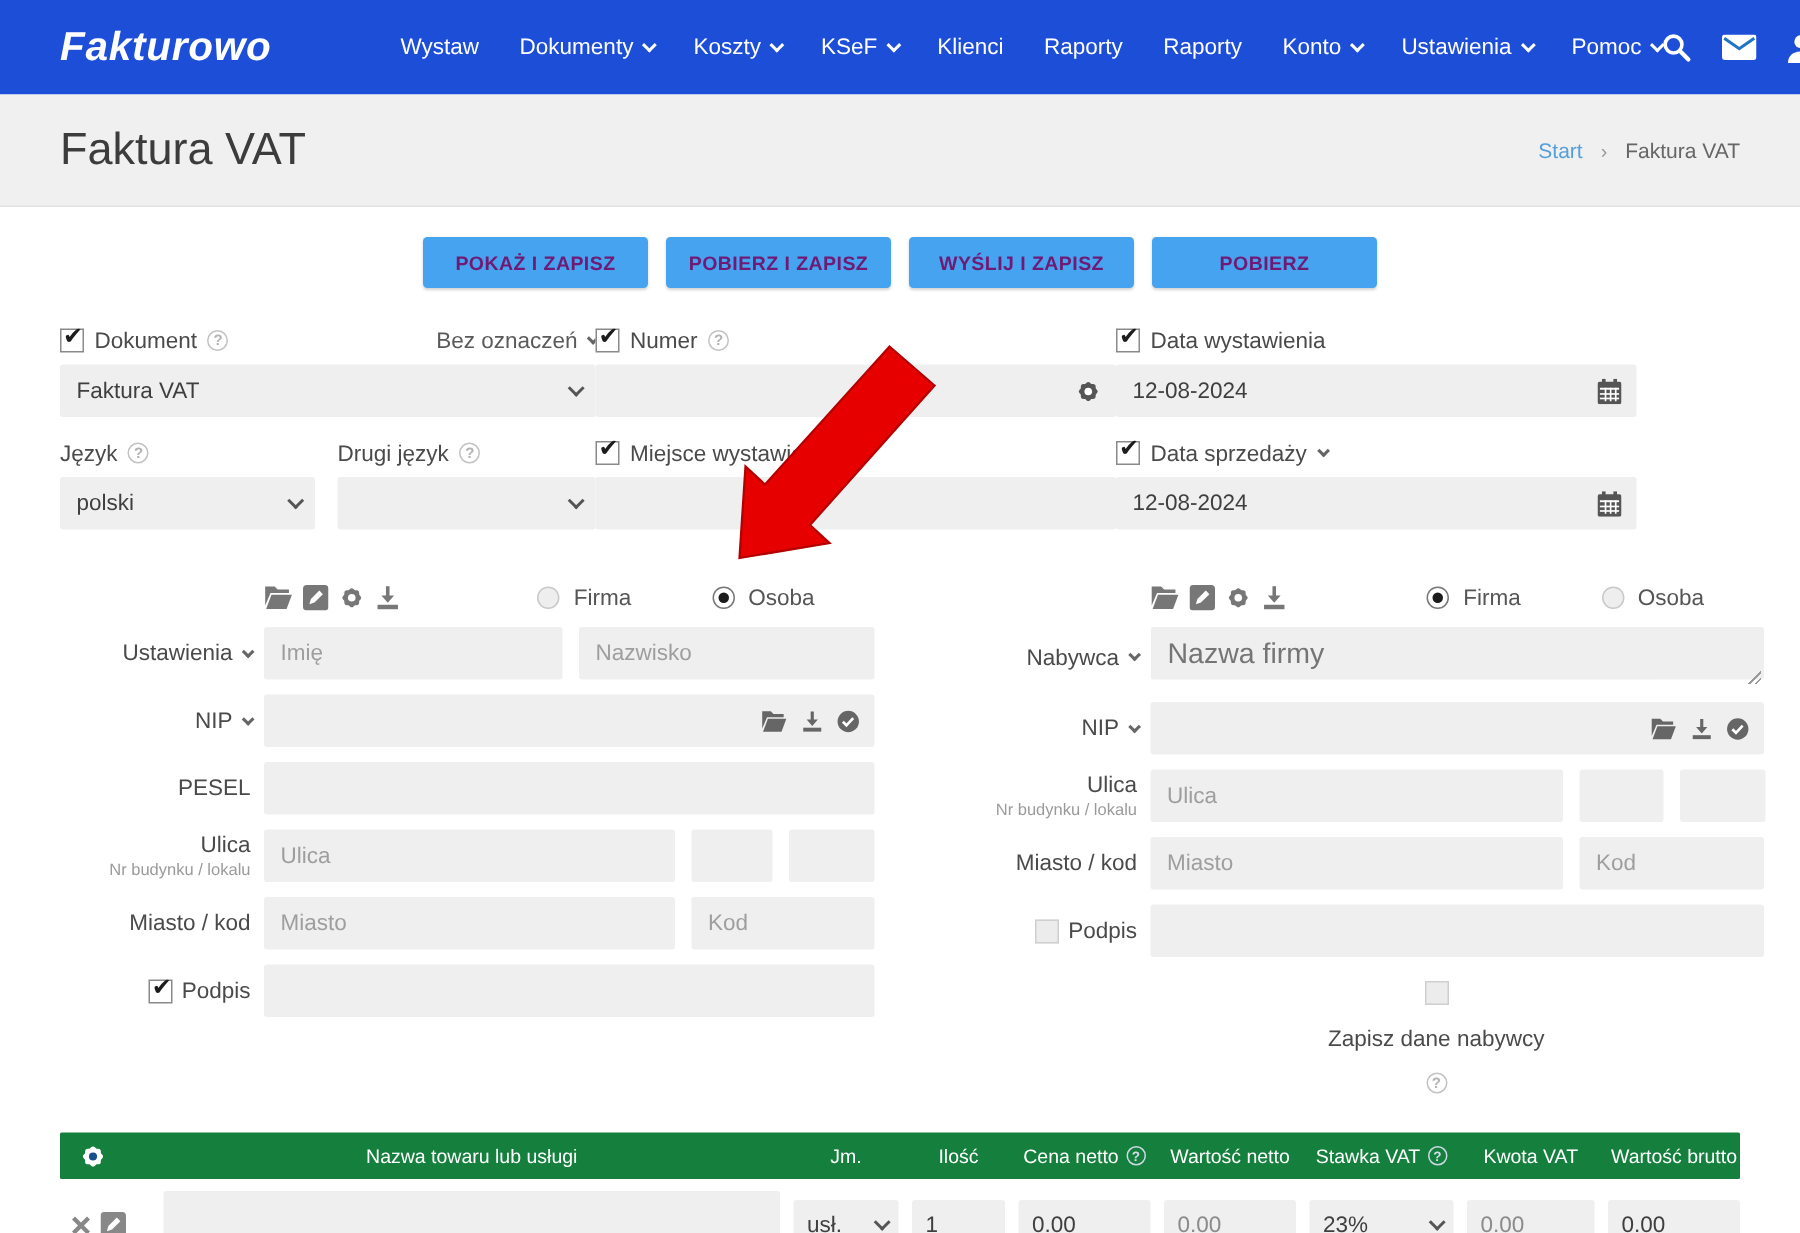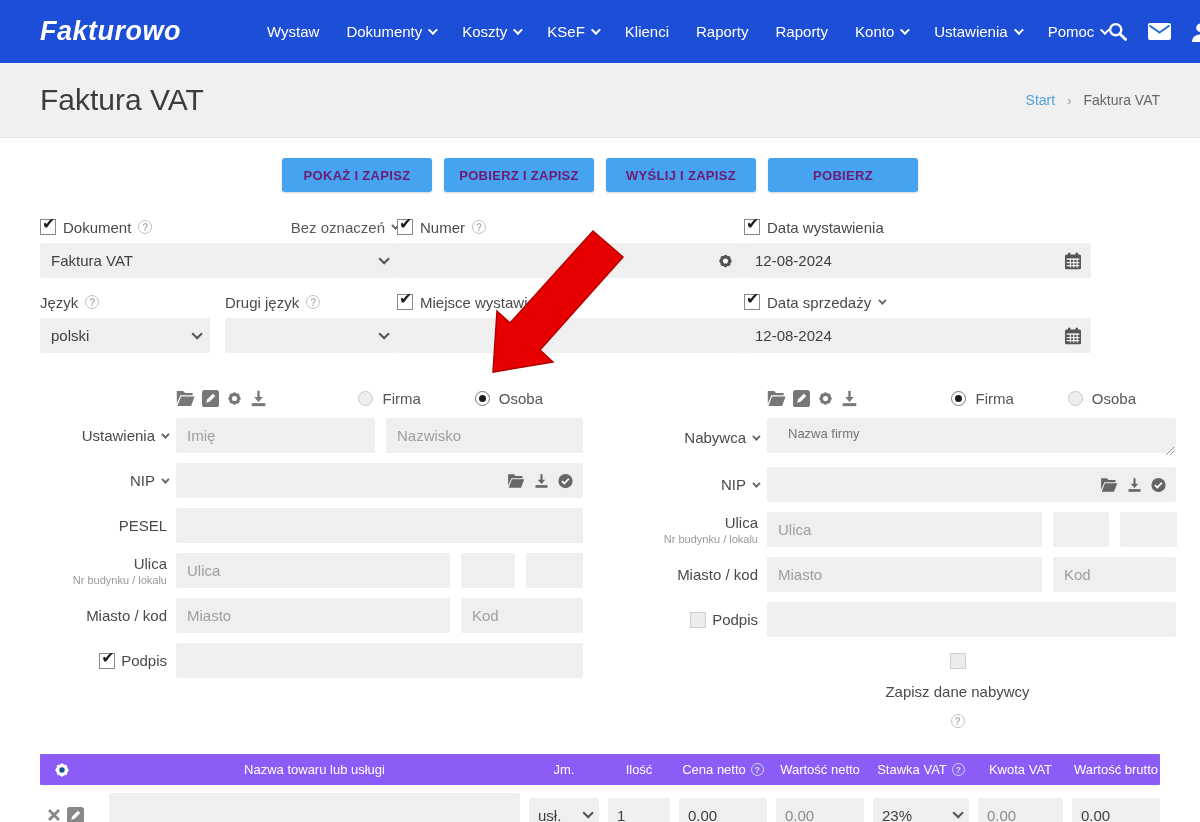--- a/index.html
+++ b/index.html
@@ -100,40 +100,40 @@
   .pfields { flex: 1; display: flex; gap: 11px; align-items: center; }
   .tools-row { display: flex; align-items: center; height: 24px; margin-bottom: 8px; }
   .tool-icons { display: flex; gap: 7px; align-items: center; }
   .tool-icons svg { cursor: pointer; display: block; }
   .radios { display: flex; align-items: center; gap: 9px; }
   .radios .rlabel { font-size: 15px; color: #555; }
   .nip-icons { position: absolute; right: 10px; top: 50%; transform: translateY(-50%); display: flex; gap: 9px; align-items: center; }
   .nip-icons svg { cursor: pointer; display: block; }
   .ta {
     background: #efefef; border: none; border-radius: 2px; width: 100%; height: 35px;
-    font-family: "Liberation Sans", sans-serif; font-size: 13px; color: #8b5cf6; padding: 8px 21px;
+    font-family: "Liberation Sans", sans-serif; font-size: 19px; color: #8b5cf6; padding: 8px 11px;
     resize: none; position: relative;
   }
   .ta-wrap { position: relative; width: 100%; }
   .rz {
     position: absolute; right: 2px; bottom: 2px; width: 10px; height: 10px;
     background: repeating-linear-gradient(135deg, transparent 0 2px, #9a9a9a 2px 3px);
     clip-path: polygon(100% 0, 0 100%, 100% 100%);
     pointer-events: none;
   }
   .savebuyer { display: flex; align-items: center; gap: 14px; margin-top: 16px; padding-left: 108px; font-size: 15px; color: #4a4a4a; flex-direction: column; }
 
   
   .items { margin: 26px 40px 0; }
   .trow { display: flex; gap: 9px; align-items: center; }
   .c-tools { width: 60px; flex: none; display: flex; align-items: center; gap: 5px; }
   .c-name { flex: 1; } .c-jm { width: 70px; flex: none; } .c-qty { width: 62px; flex: none; }
   .c-cena { width: 88px; flex: none; } .c-wnet { width: 88px; flex: none; }
   .c-vat { width: 96px; flex: none; } .c-kvat { width: 85px; flex: none; } .c-brut { width: 88px; flex: none; }
-  .thead { background: #8b5cf6; height: 31px; border-radius: 1px; }
+  .thead { background: #15803d; height: 31px; border-radius: 1px; }
   .thead .hc { color: #fff; font-size: 13px; text-align: center; display: flex; align-items: center; justify-content: center; gap: 5px; }
   .thead .c-tools { padding-left: 13px; }
   .help-w { width: 13px; height: 13px; border-radius: 50%; border: 1px solid #cfd9e6; color: #d4deea; font-size: 9px; font-weight: bold; display: inline-flex; align-items: center; justify-content: center; }
   .tbody { margin-top: 8px; }
   .tbody .inp { height: 34px; padding: 0 9px; }
   .tbody .select { height: 34px; padding: 0 9px; }
   .ta-item { height: 40px; }
   .razem-row { margin-top: 10px; }
   .razem-lbl { font-size: 16px; color: #3d3d3d; text-align: right; width: 100%; }
   .razem-row .inp { height: 34px; }

